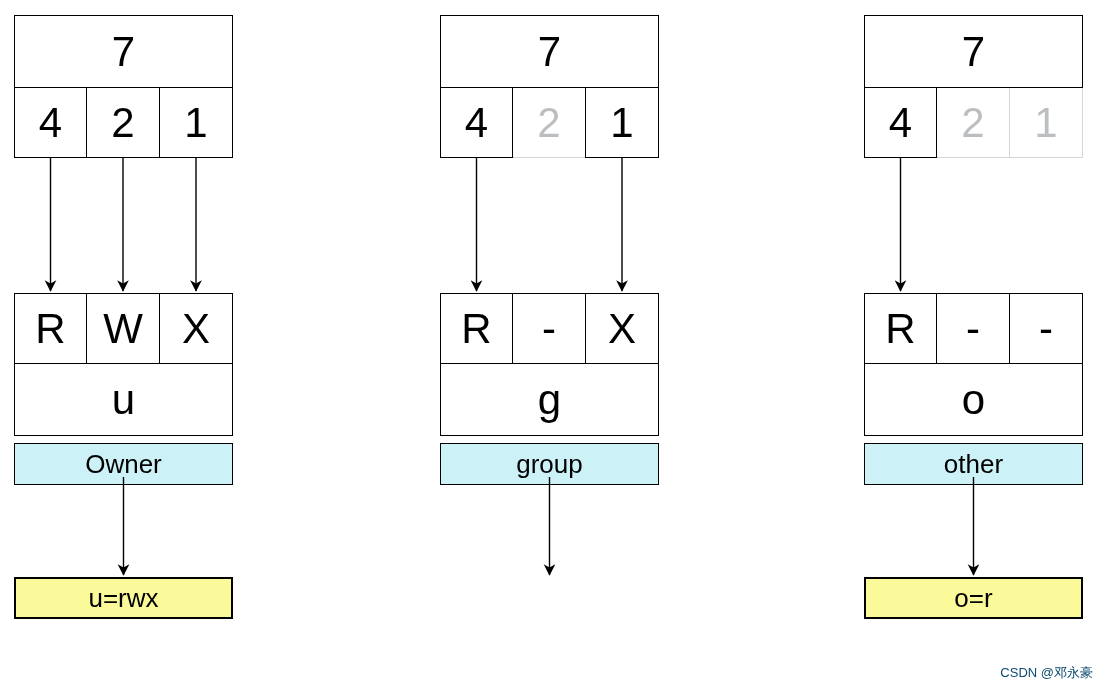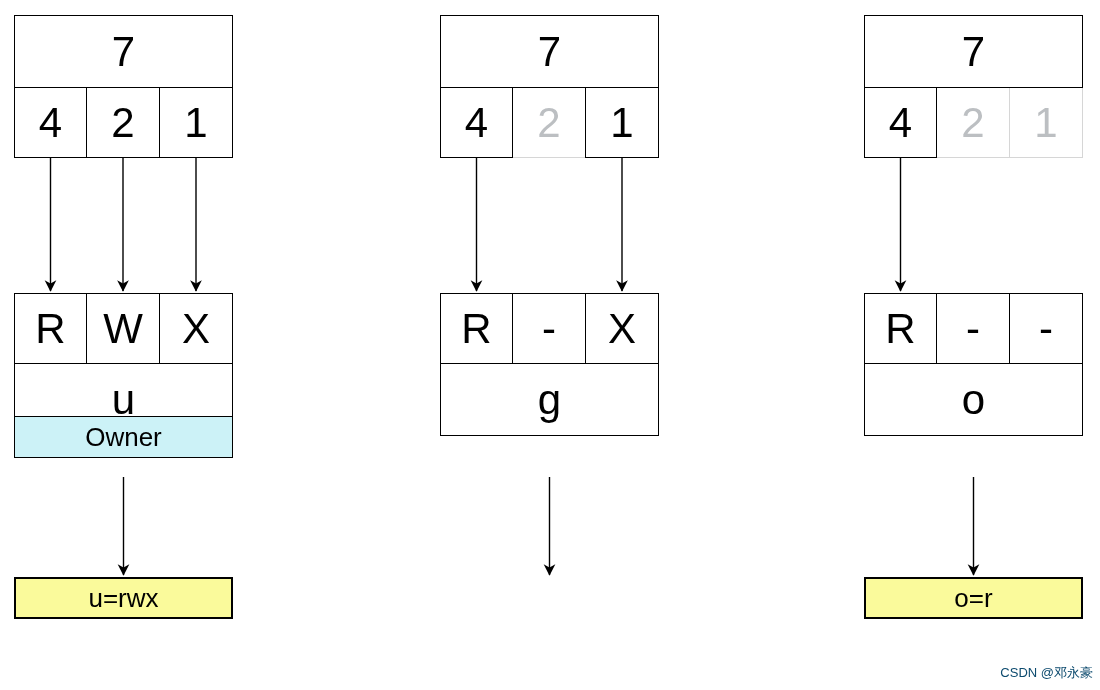--- a/index.html
+++ b/index.html
@@ -14,21 +14,21 @@
   .big{font-size:42px;}
   .top7{left:0;top:15px;width:219px;height:73px;z-index:3;}
   .r-digit{top:87px;height:71px;}
   .r-perm{top:293px;height:71px;}
   .c0{left:0;width:73px;}
   .c1{left:72px;width:74px;}
   .c2{left:145px;width:74px;}
   .active{z-index:2;}
   .inactive{z-index:1;border-color:#d6d6d6;color:#bcbfc2;}
   .classbox{left:0;top:363px;width:219px;height:73px;font-size:42px;z-index:2;}
-  .labelbox{left:0;top:416px;width:219px;height:42px;font-size:26px;background:#ccf2f7;z-index:2;}
+  .labelbox{left:0;top:443px;width:219px;height:42px;font-size:26px;background:#ccf2f7;z-index:2;}
   .resultbox{left:0;top:577px;width:219px;height:42px;font-size:26px;background:#fafa9b;border-width:2px;}
   svg.arrows{position:absolute;left:0;top:0;z-index:6;pointer-events:none;}
   .watermark{position:absolute;right:7px;bottom:8px;font-size:13px;color:#0c4a6e;z-index:7;}
 </style>
 </head>
 <body>
 
 <div class="canvas">
 
   <svg class="arrows" width="1100" height="690" viewBox="0 0 1100 690">
@@ -67,28 +67,30 @@
 
   <div class="col col-group">
     <div class="bx top7 big">7</div>
     <div class="bx r-digit c0 big active">4</div>
     <div class="bx r-digit c1 big inactive">2</div>
     <div class="bx r-digit c2 big active">1</div>
     <div class="bx r-perm c0 big active">R</div>
     <div class="bx r-perm c1 big active">-</div>
     <div class="bx r-perm c2 big active">X</div>
     <div class="bx classbox">g</div>
+    <div class="bx labelbox">group</div>
   </div>
 
   <div class="col col-other">
     <div class="bx top7 big">7</div>
     <div class="bx r-digit c0 big active">4</div>
     <div class="bx r-digit c1 big inactive">2</div>
     <div class="bx r-digit c2 big inactive">1</div>
     <div class="bx r-perm c0 big active">R</div>
     <div class="bx r-perm c1 big active">-</div>
     <div class="bx r-perm c2 big active">-</div>
     <div class="bx classbox">o</div>
+    <div class="bx labelbox">other</div>
     <div class="bx resultbox">o=r</div>
   </div>
 
   <div class="watermark">CSDN @邓永豪</div>
 </div>
 
 </body></html>

